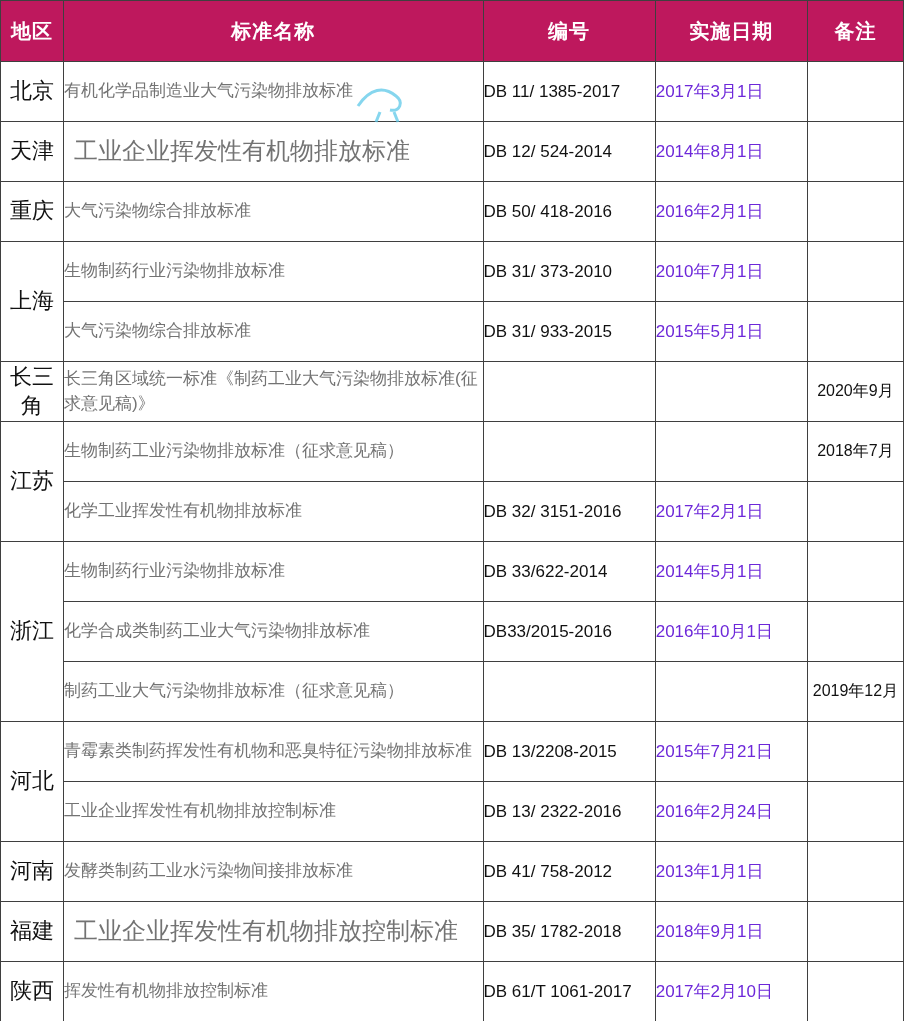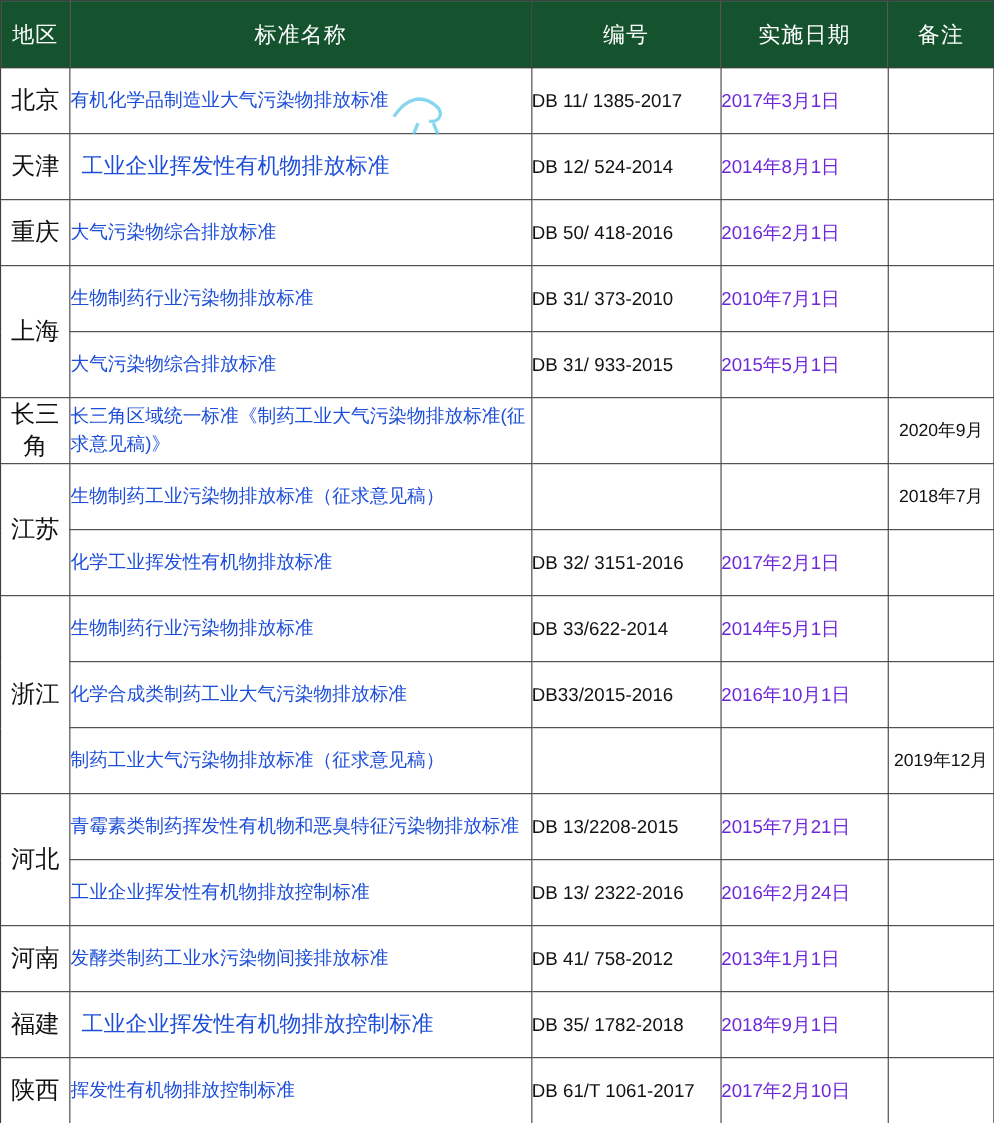--- a/index.html
+++ b/index.html
@@ -18,23 +18,23 @@
     border-collapse: collapse;
     width: 904px;
     table-layout: fixed;
   }
   table.std-table td, table.std-table th {
     border: 1px solid #3f3f3f;
     padding: 0;
     vertical-align: middle;
   }
   thead th {
-    background: #14532d;
+    background: #be185d;
     color: #ffffff;
-    font-weight: normal;
+    font-weight: bold;
     font-size: 20px;
     text-align: center;
     height: 60px;
     letter-spacing: 1px;
   }
   
   col.c-region  { width: 63px; }
   col.c-name    { width: 419px; }
   col.c-code    { width: 172px; }
   col.c-date    { width: 152px; }
@@ -44,24 +44,24 @@
     text-align: center;
     font-size: 22px;
     color: #111;
     line-height: 1.3;
   }
   td.name {
     text-align: left;
     font-size: 17px;
     padding: 6px 4px 6px 8px;
     line-height: 1.45;
-    color: #1d4ed8;
+    color: #737373;
   }
   td.name.big {
-    font-size: 20px;
+    font-size: 24px;
     padding-left: 10px;
   }
   td.code {
     text-align: left;
     font-size: 17px;
     padding-left: 10px;
     color: #111;
     white-space: nowrap;
     margin-top: 28px;
   }

